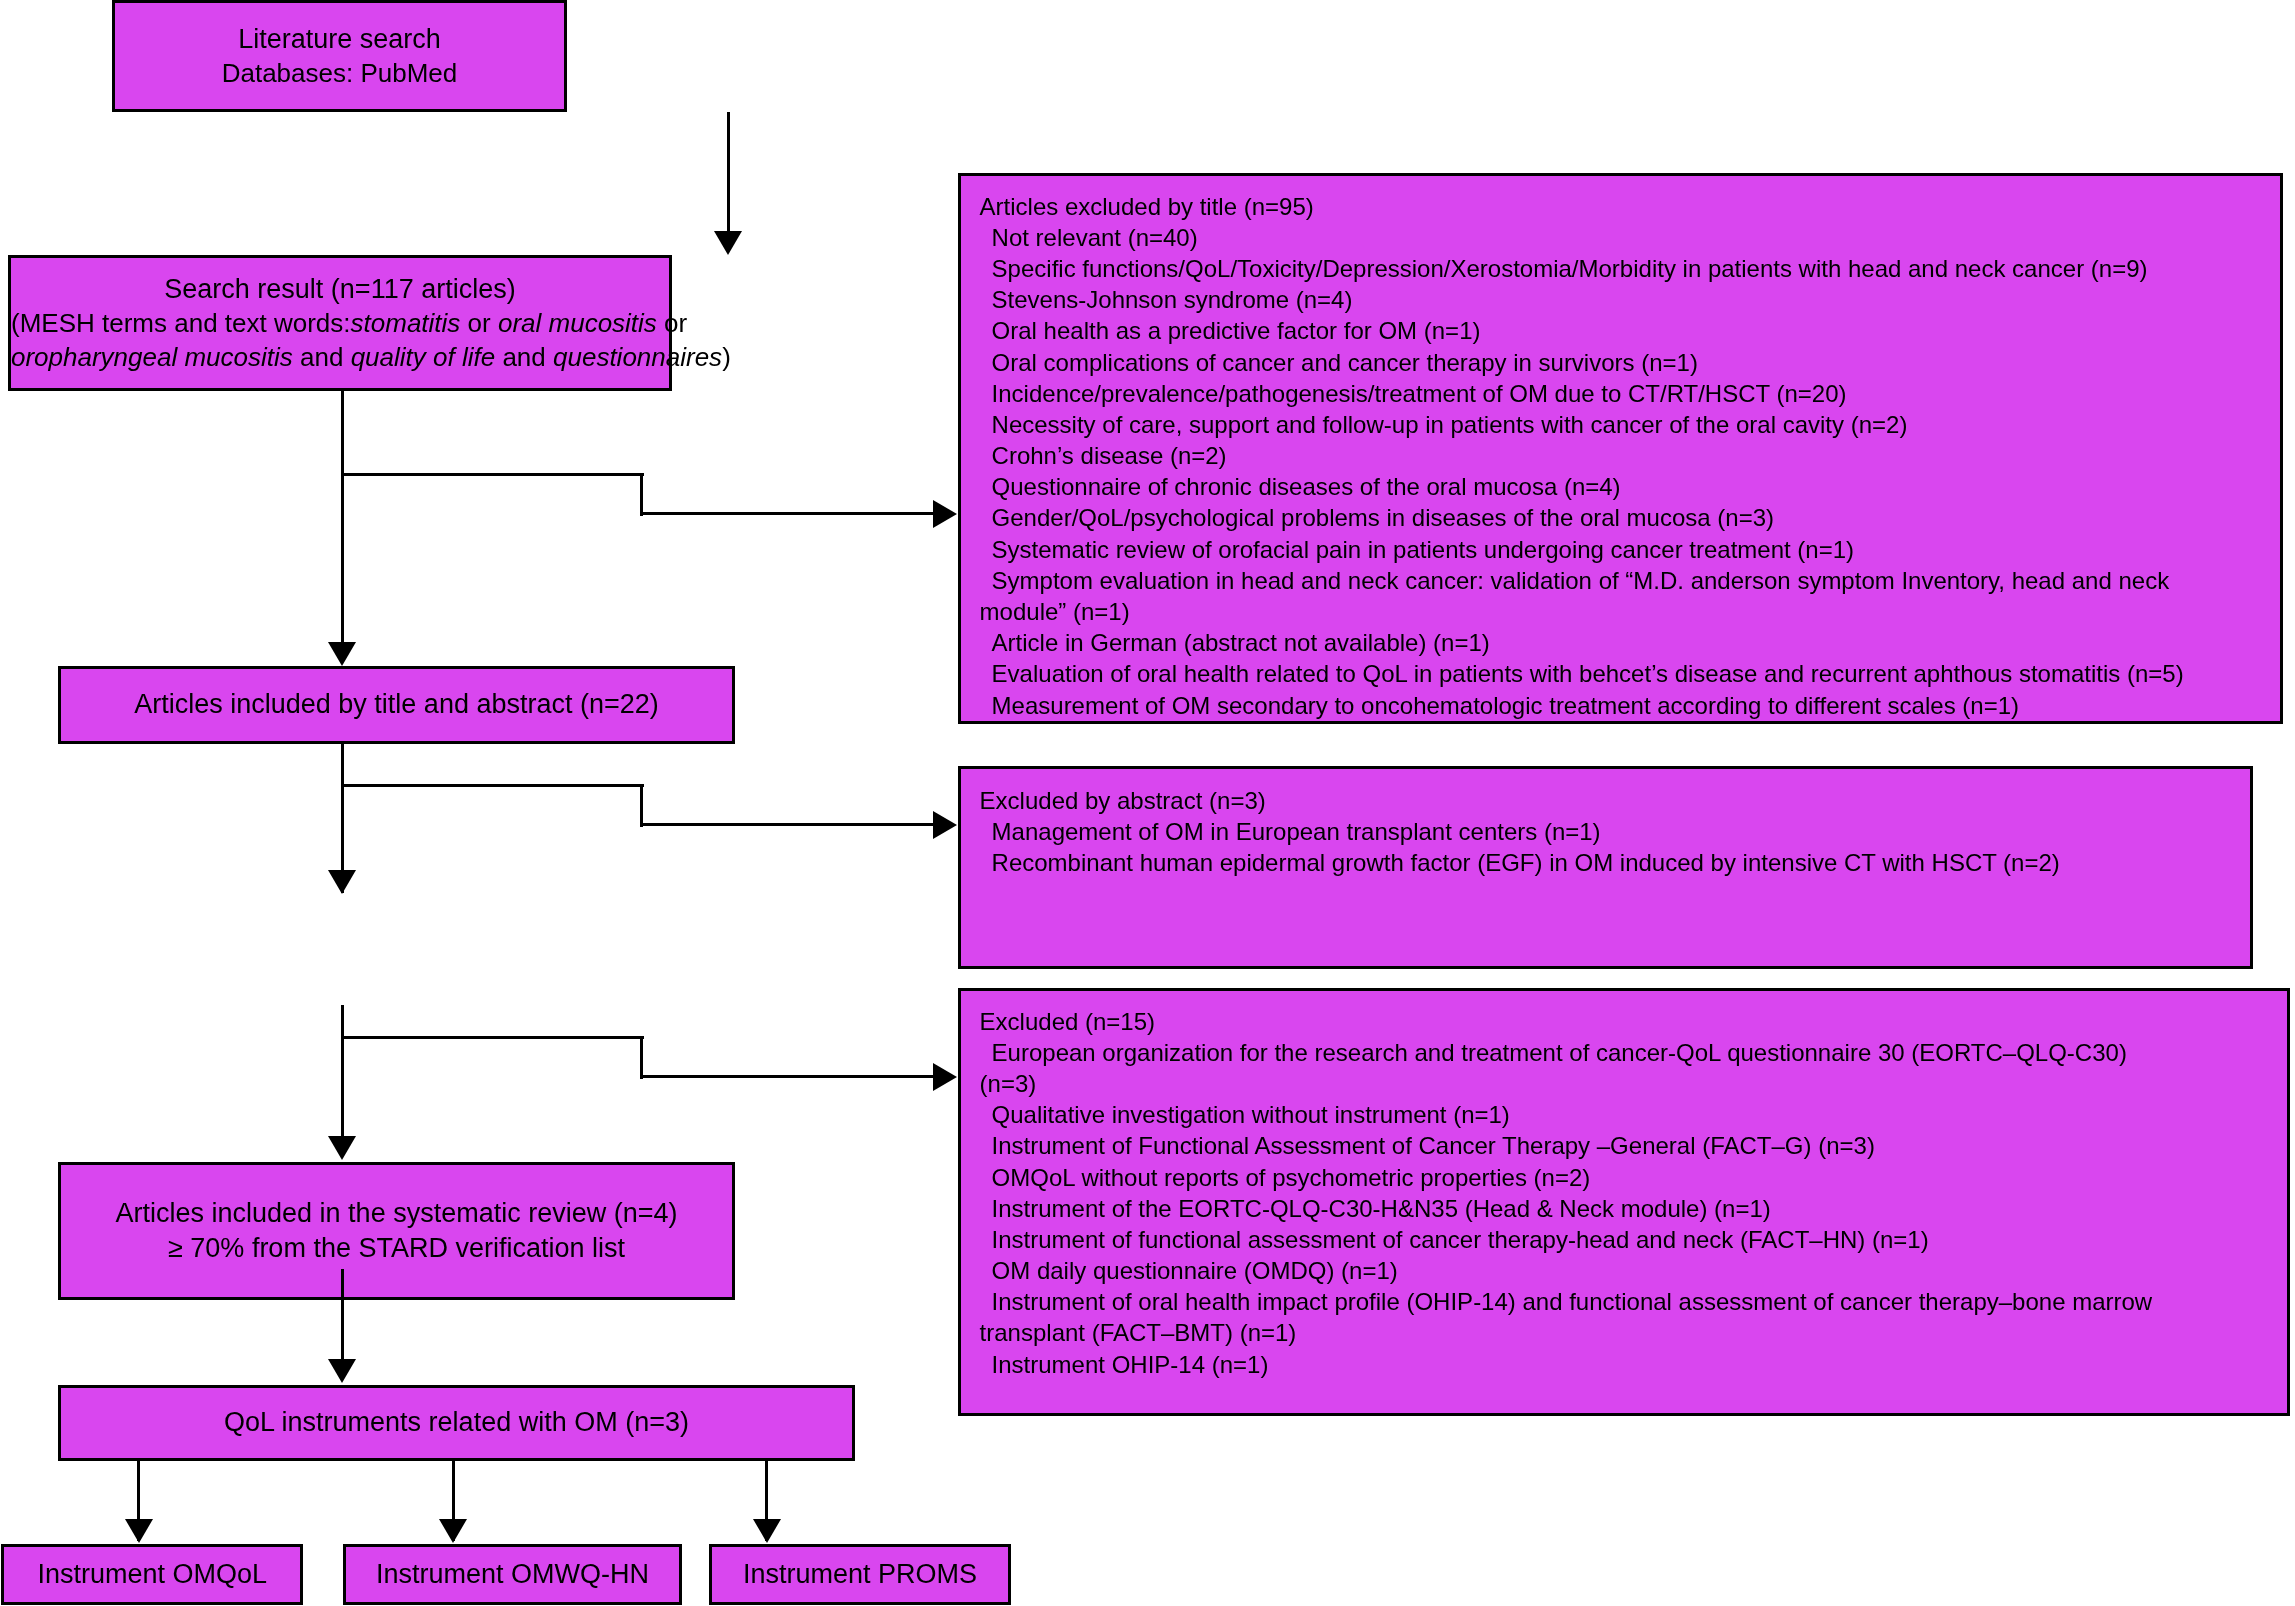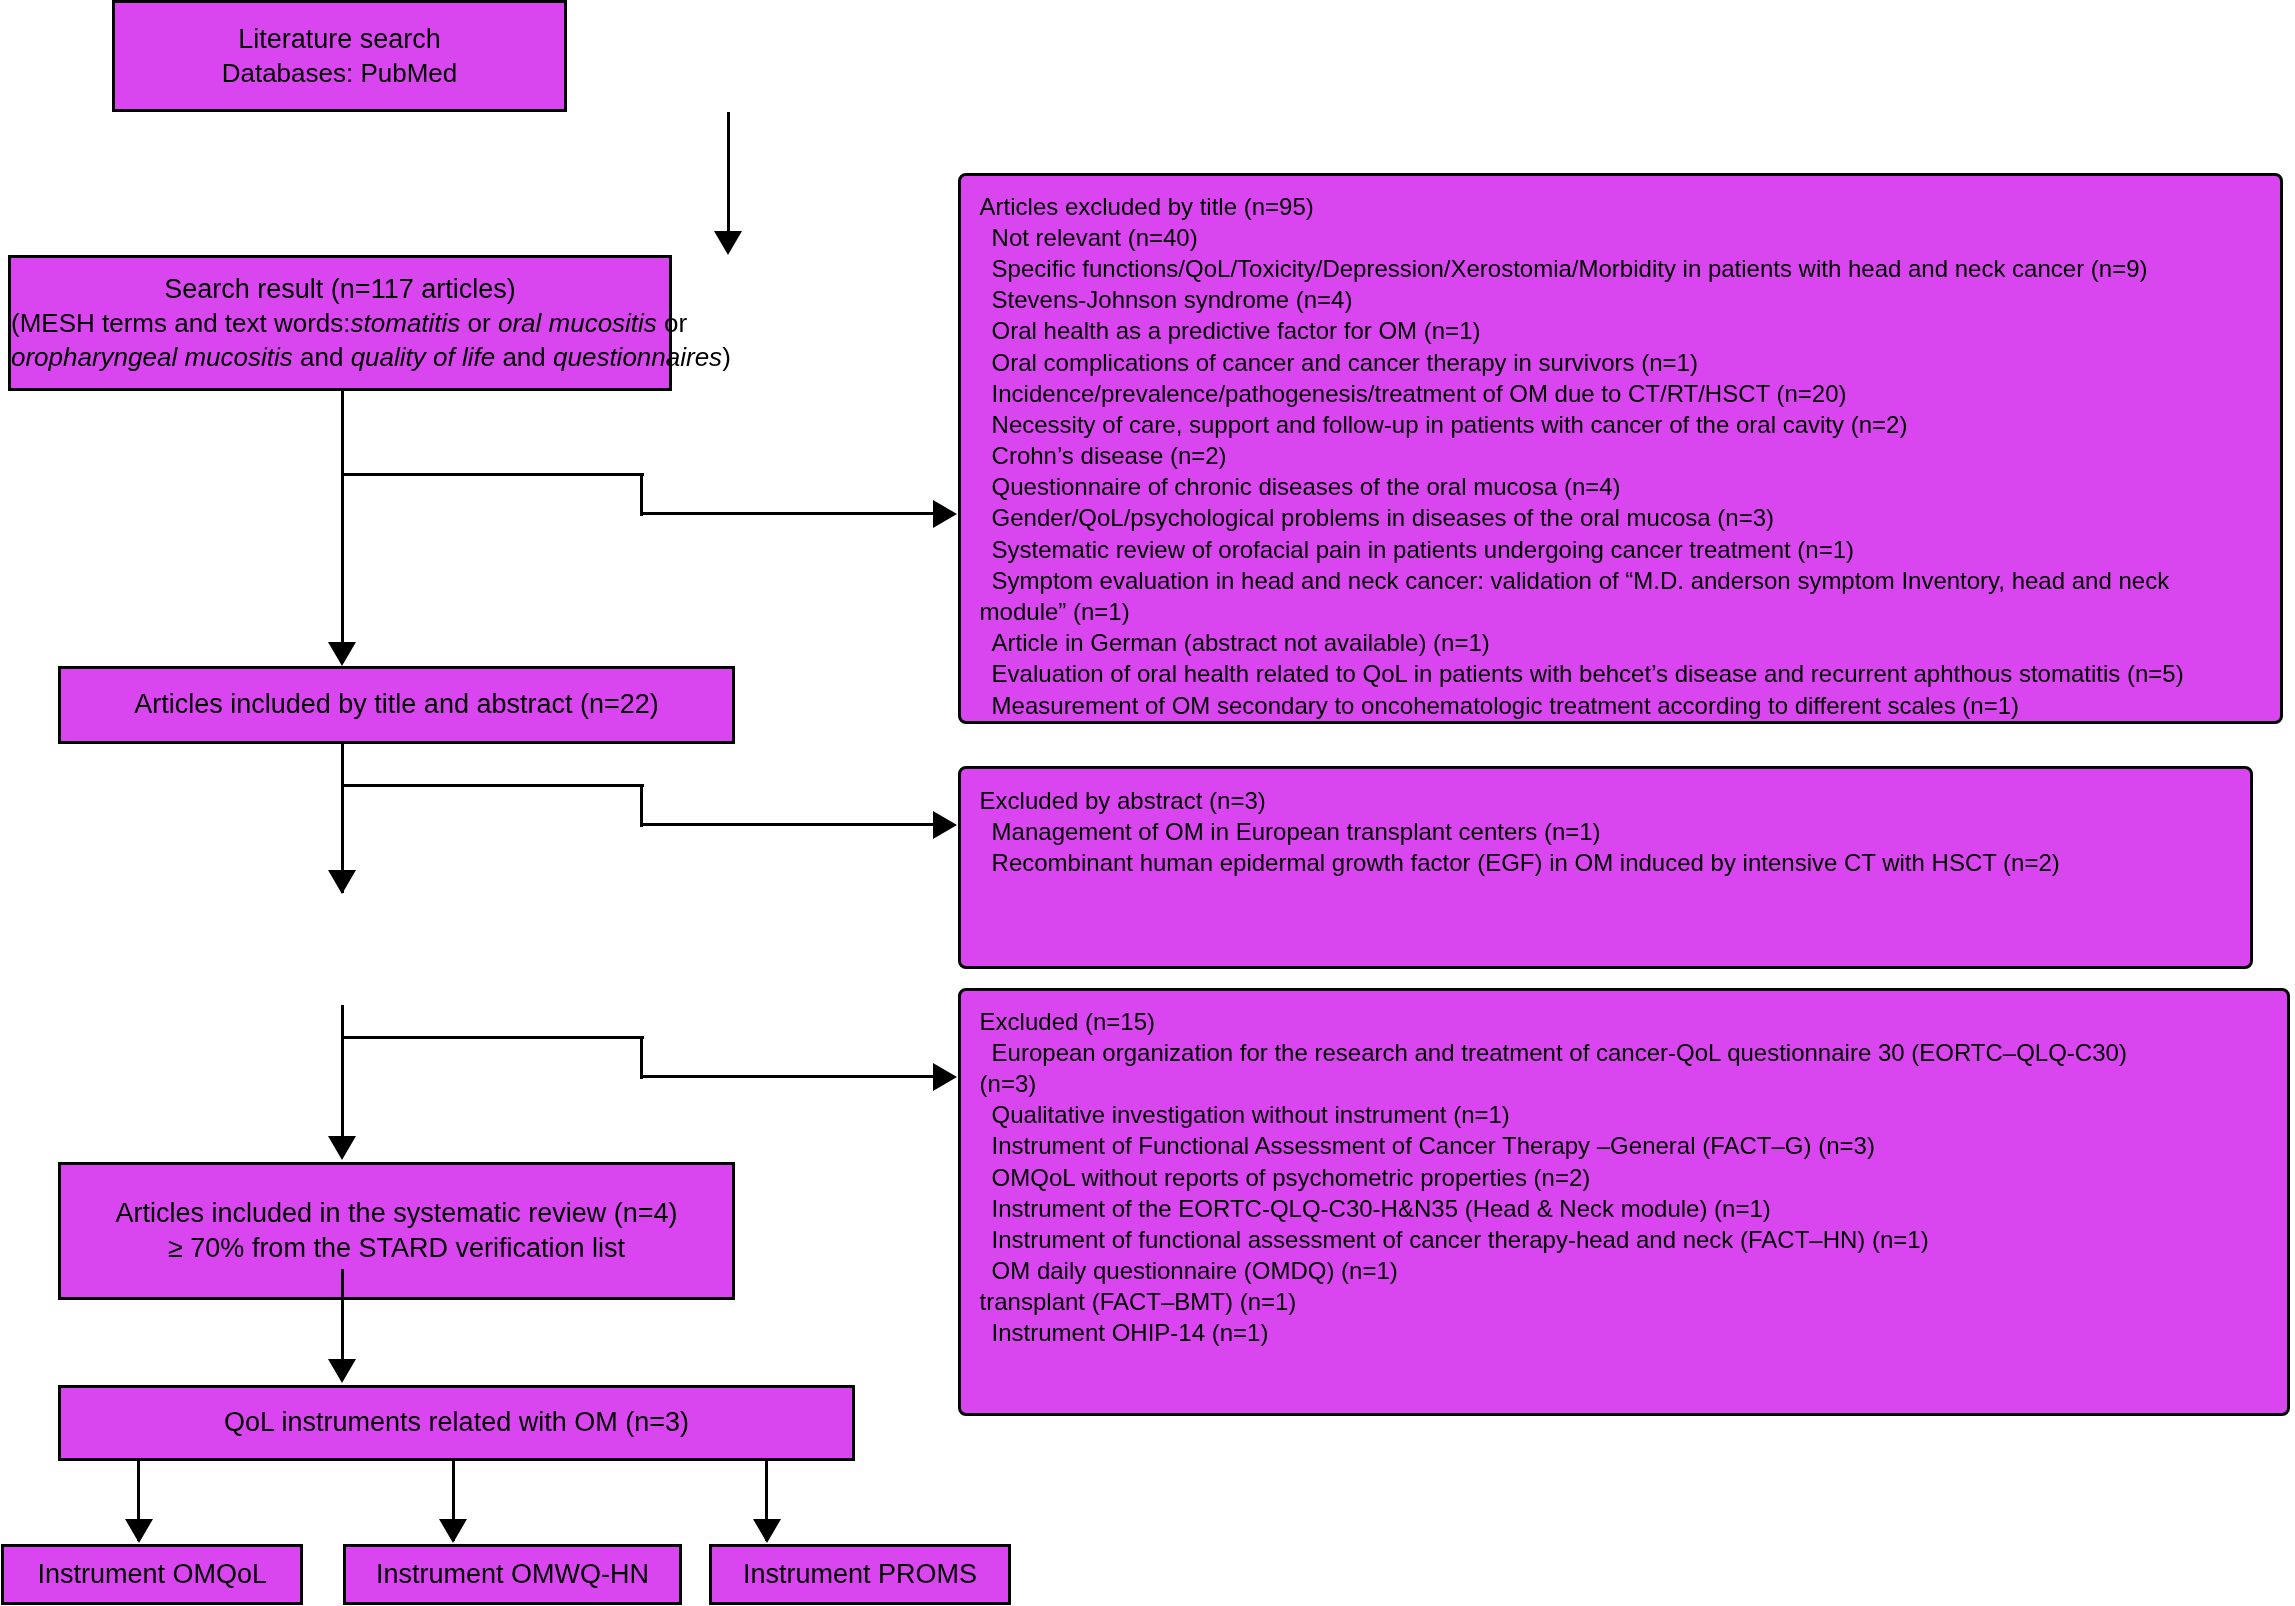--- a/index.html
+++ b/index.html
@@ -18,21 +18,21 @@
   .box{
     position:absolute;
     box-sizing:border-box;
     border:3.3px solid #000000;
     background:#d946ef;
     display:flex;
     flex-direction:column;
     justify-content:center;
   }
   .box.center{align-items:center;text-align:center;}
-  .box.listbox{justify-content:flex-start;align-items:flex-start;text-align:left;border-radius:8px;}
+  .box.listbox{justify-content:flex-start;align-items:flex-start;text-align:left;}
   .ln{
     display:block;
     white-space:nowrap;
     line-height:1.30;
   }
   .center .ln{width:100%;}
   
   .fs-big{font-size:27px;}
   .fs-mid{font-size:26px;}
   .fs-list{font-size:24px;}
@@ -169,19 +169,20 @@
     <span class="ln fs-list">Excluded (n=15)</span>
     <div id="excluded-fulltext-items">
         <span class="ln fs-list indent">European organization for the research and treatment of cancer-QoL questionnaire 30 (EORTC–QLQ-C30)</span>
         <span class="ln fs-list">(n=3)</span>
         <span class="ln fs-list indent">Qualitative investigation without instrument (n=1)</span>
         <span class="ln fs-list indent">Instrument of Functional Assessment of Cancer Therapy –General (FACT–G) (n=3)</span>
         <span class="ln fs-list indent">OMQoL without reports of psychometric properties (n=2)</span>
         <span class="ln fs-list indent">Instrument of the EORTC-QLQ-C30-H&amp;N35 (Head &amp; Neck module)  (n=1)</span>
         <span class="ln fs-list indent">Instrument of functional assessment of cancer therapy-head and neck (FACT–HN) (n=1)</span>
         <span class="ln fs-list indent">OM daily questionnaire (OMDQ) (n=1)</span>
+        <span class="ln fs-list indent">Instrument of oral health impact profile (OHIP-14) and functional assessment of cancer therapy–bone marrow</span>
         <span class="ln fs-list">transplant (FACT–BMT) (n=1)</span>
         <span class="ln fs-list indent">Instrument OHIP-14 (n=1)</span>
       </div>
   </div>
 
 </div>
 
 
 </body></html>

